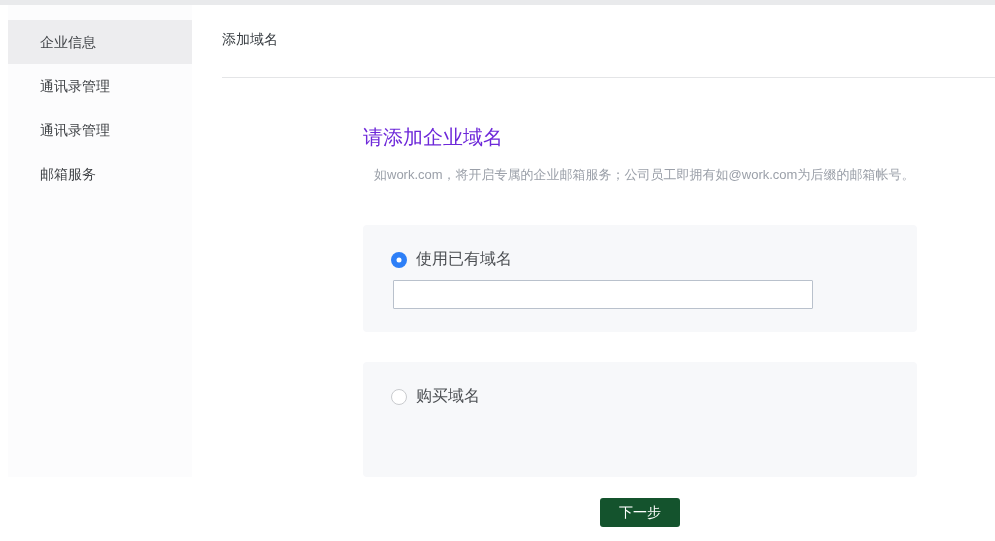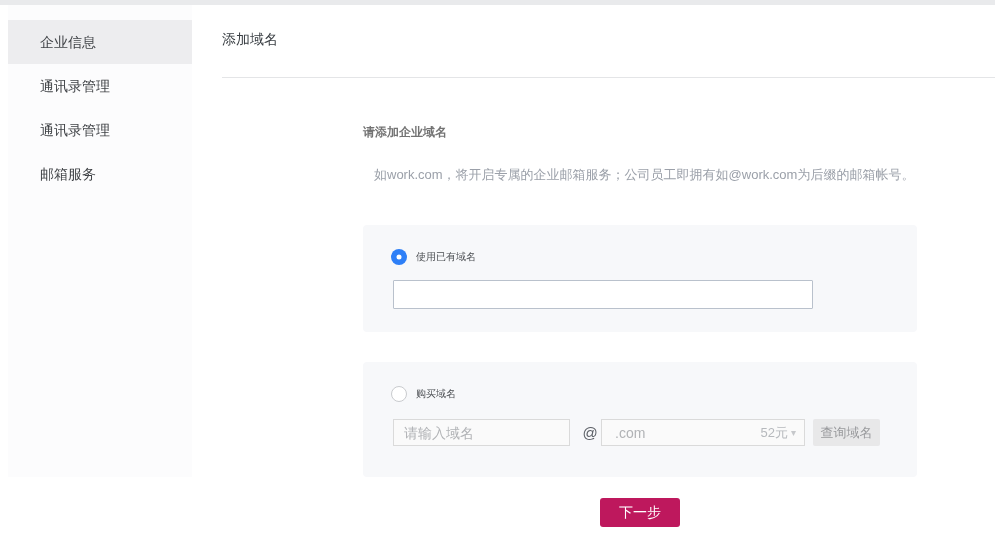--- a/index.html
+++ b/index.html
@@ -33,21 +33,21 @@
     font-size:14px; color:#3b4045;
   }
   .divider {
     position:absolute; left:222px; top:77px; width:773px; height:1px;
     background:#e4e5e7;
   }
 
   
   .section-heading {
     position:absolute; left:363px; top:124px;
-    font-size:12px; color:#737373; font-weight:bold;
+    font-size:20px; color:#6d28d9; font-weight:normal;
   }
   .section-desc {
     position:absolute; left:363px; top:166px;
     font-size:13px; color:#9ba0a9;margin-left:11px;
   }
 
   
   .card {
     position:absolute; left:363px; width:554px;
     background:#f7f8fa; border-radius:4px;
@@ -64,21 +64,21 @@
     position:relative; cursor:pointer; flex:0 0 auto;
   }
   .radio.on { background:#2d7ff7; }
   .radio.on::after {
     content:""; position:absolute; left:50%; top:50%;
     width:5px; height:5px; background:#fff; border-radius:50%;
     transform:translate(-50%,-50%);
   }
   .radio.off { background:#fff; border:1px solid #c9cbce; }
 
-  .radio-label { font-size:10px; color:#4b4e52; cursor:pointer; }
+  .radio-label { font-size:16px; color:#4b4e52; cursor:pointer; }
 
   .text-input {
     position:absolute; left:30px; top:55px;
     width:420px; height:29px;
     border:1px solid #b9c1cc; background:#ffffff;
     font-size:14px; padding:0 10px; color:#333; outline:none;
     border-radius:1px;
   }
 
   .buy-row { position:absolute; left:30px; top:57px; width:520px; height:27px; }
@@ -109,21 +109,21 @@
   .query-btn {
     position:absolute; left:420px; top:0; width:67px; height:27px;
     background:#e8e8e9; border:none; border-radius:2px;
     font-size:13px; color:#98999c; cursor:pointer;
     font-family:inherit;
   }
 
   
   .next-btn {
     position:absolute; left:600px; top:498px; width:80px; height:29px;
-    background:#be185d; border:none; border-radius:3px;
+    background:#14532d; border:none; border-radius:3px;
     color:#ffffff; font-size:14px; cursor:pointer;
     font-family:inherit;
   }
 </style>
 </head>
 <body>
 
 <div class="top-strip"></div>
 
 <div class="sidebar">
@@ -145,25 +145,15 @@
     <span class="radio-label">使用已有域名</span>
   </div>
   <input class="text-input" type="text" placeholder="" style="">
 </div>
 
 <div class="card card-buy">
   <div class="radio-row">
     <span class="radio off"></span>
     <span class="radio-label">购买域名</span>
   </div>
-  <div class="buy-row">
-    <input class="buy-input" type="text" disabled="" placeholder="请输入域名" style="">
-    <span class="at-symbol">@</span>
-    <div class="tld-select">
-      <span class="tld-label">.com</span>
-      <span class="tld-price">52元</span>
-      <span class="caret">▾</span>
-    </div>
-    <button class="query-btn">查询域名</button>
-  </div>
 </div>
 
 <button class="next-btn">下一步</button>
 
 </body></html>

